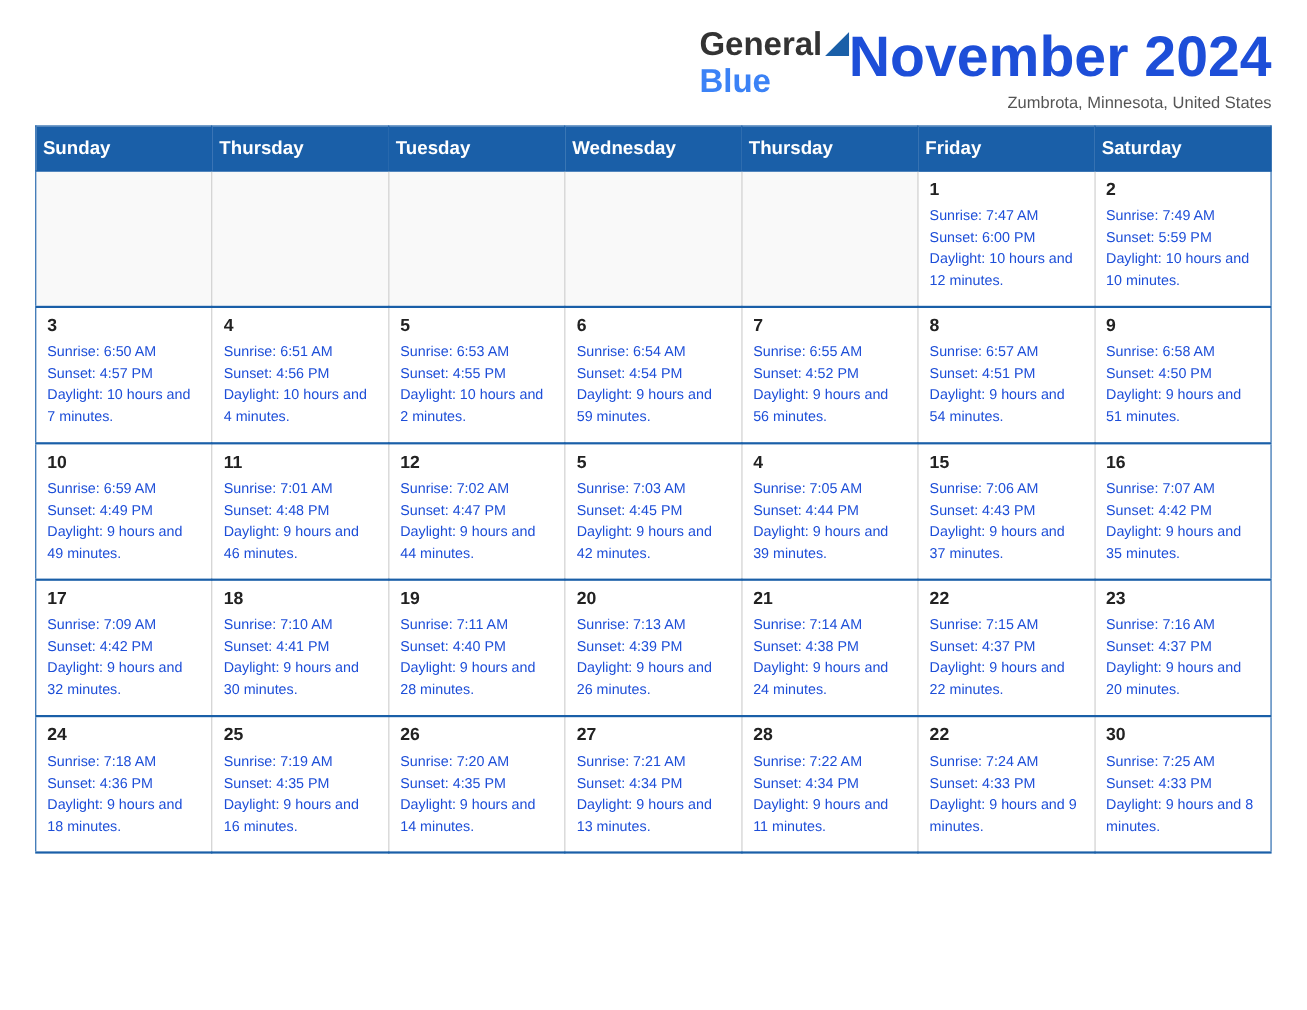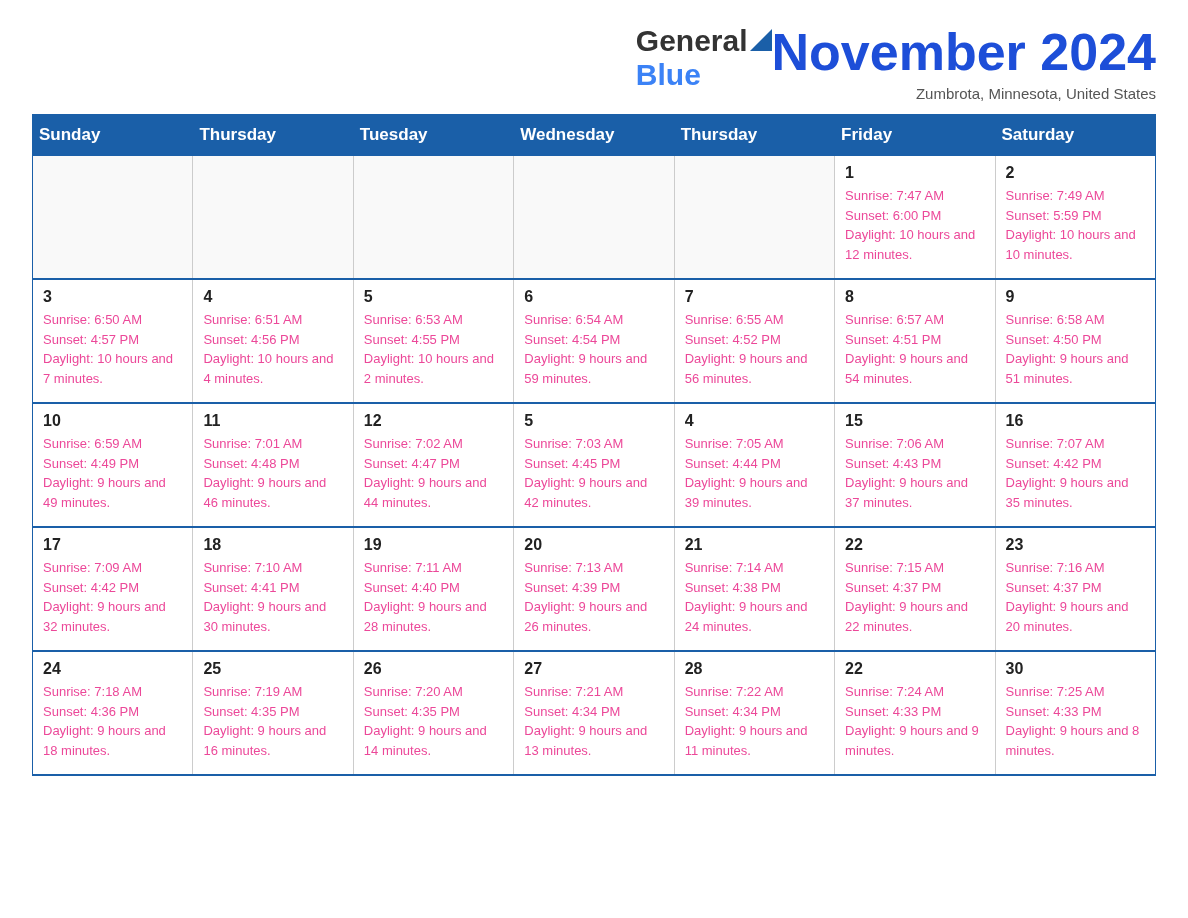--- a/index.html
+++ b/index.html
@@ -70,21 +70,21 @@
     }
     .day-number {
       font-size: 16px;
       font-weight: bold;
       color: #222;
       display: block;
       margin-bottom: 4px;
     }
     .day-info {
       font-size: 13px;
-      color: #ec4899;
+      color: #1d4ed8;
       line-height: 1.5;
     }
     .empty-cell {
       background: #f9f9f9;
     }
     .logo-wrapper {
       display: flex;
       flex-direction: column;
     }
     .logo-general {

